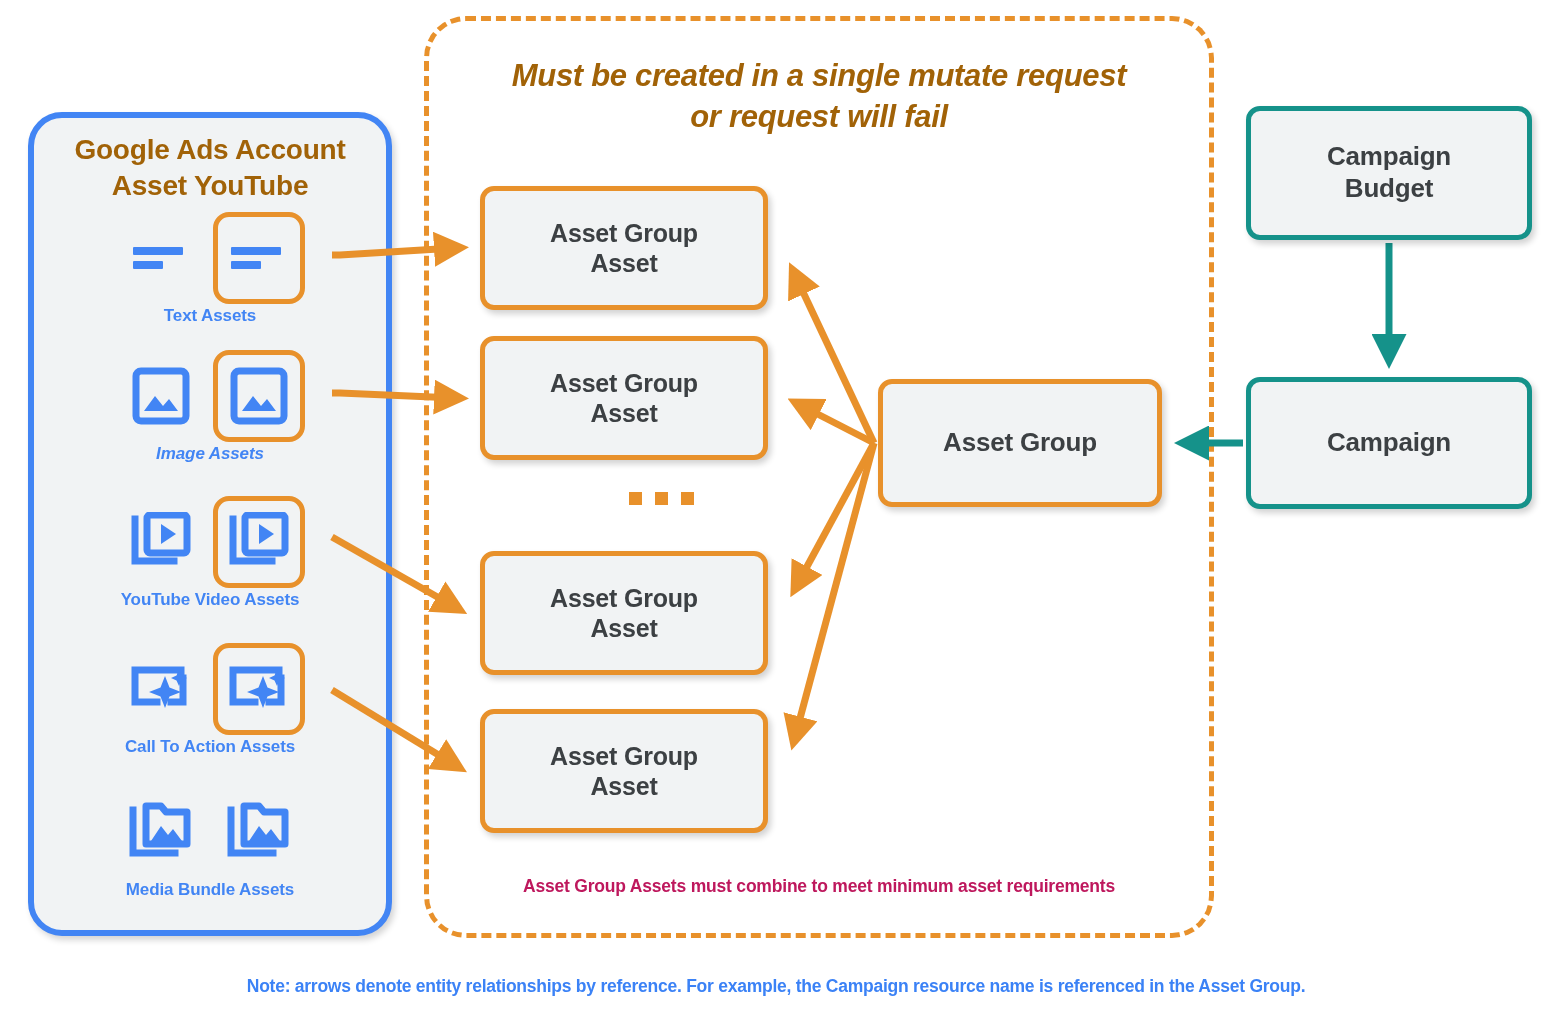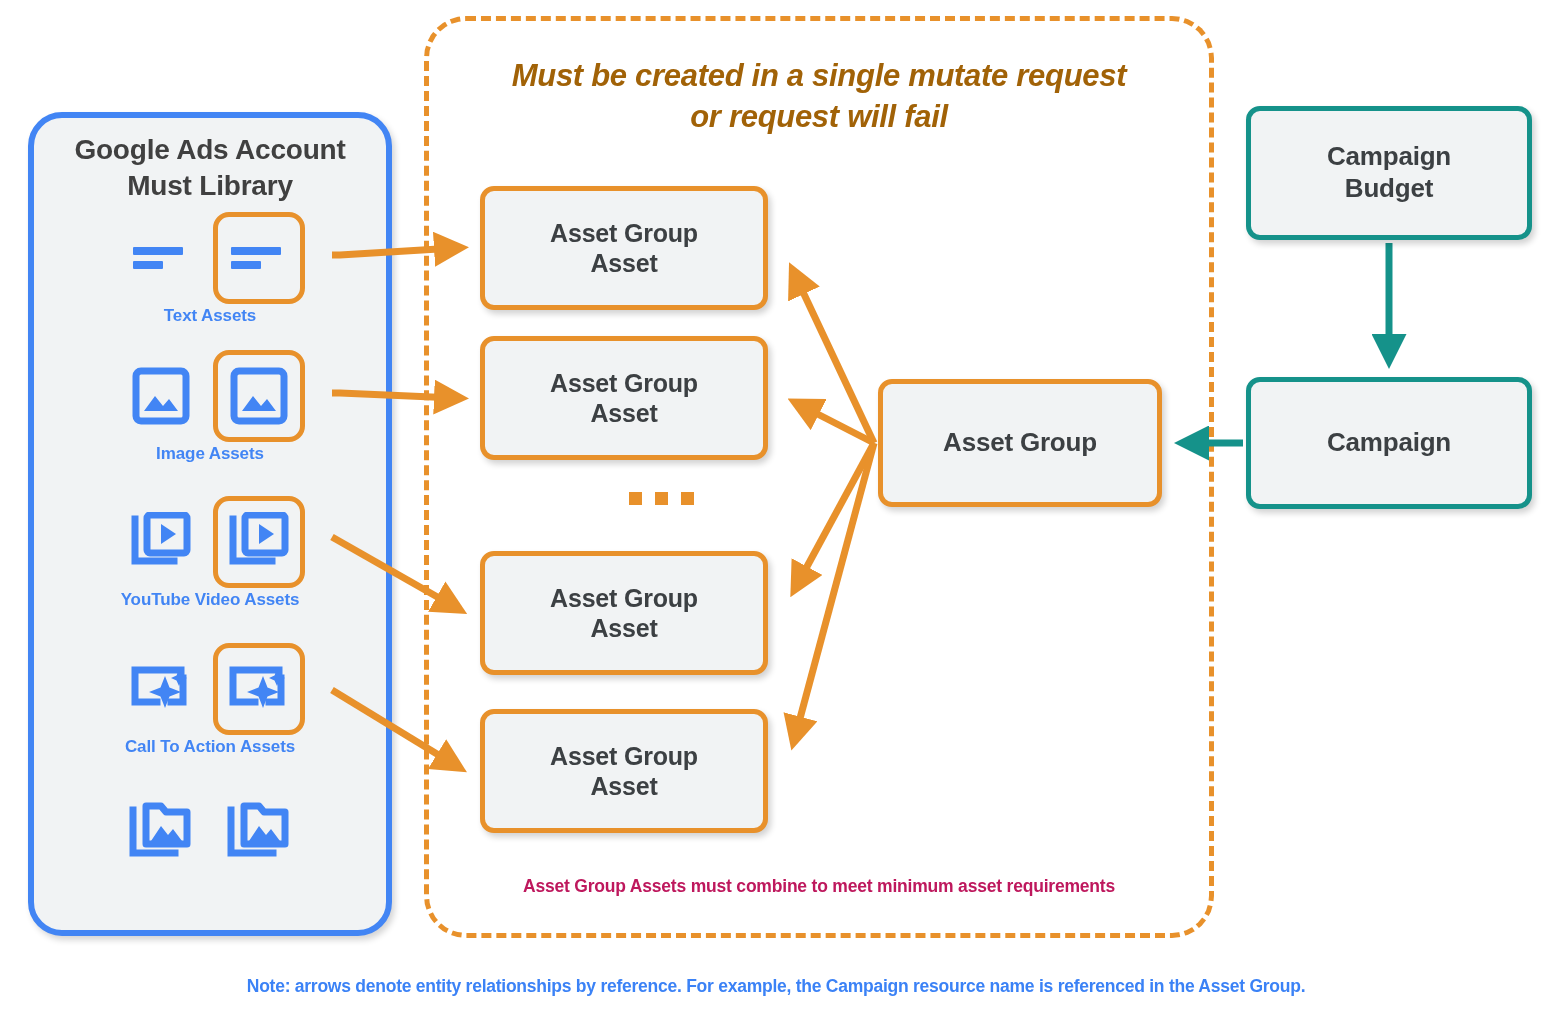--- a/index.html
+++ b/index.html
@@ -42,21 +42,21 @@
     box-shadow: 3px 4px 6px rgba(0,0,0,0.17);
     z-index: 2;
   }
   .library-title {
     position: absolute;
     left: 0; right: 0;
     top: 14px;
     text-align: center;
     font-size: 28px;
     font-weight: bold;
-    color: #404040;
+    color: #a16207;
     line-height: 1.28;
     letter-spacing: -0.2px;
   }
   .asset-row {
     position: absolute;
     left: 0;
     width: 100%;
     text-align: center;
   }
   .icon-pair {
@@ -269,42 +269,42 @@
   <div class="mutate-container"></div>
 
   <div class="mutate-heading">
     <div>Must be created in a single mutate request</div>
     <div>or request will fail</div>
   </div>
 
   <div class="library-panel">
     <div class="library-title">
       <div>Google Ads Account</div>
-      <div>Must Library</div>
+      <div>Asset YouTube</div>
     </div>
 
     <div class="asset-row" style="top:94px;">
       <div class="icon-pair">
         <div class="icon-slot">
           <svg width="60" height="40" viewBox="0 0 60 40" aria-hidden="true">
             <rect x="2" y="9" width="50" height="8" rx="1" fill="#4285f4"></rect>
             <rect x="2" y="23" width="30" height="8" rx="1" fill="#4285f4"></rect>
           </svg>
         </div>
         <div class="icon-slot highlighted">
           <svg width="60" height="40" viewBox="0 0 60 40" aria-hidden="true">
             <rect x="2" y="9" width="50" height="8" rx="1" fill="#4285f4"></rect>
             <rect x="2" y="23" width="30" height="8" rx="1" fill="#4285f4"></rect>
           </svg>
         </div>
       </div>
       <div class="asset-caption">Text Assets</div>
     </div>
 
-    <div class="asset-row" style="top:232px;">
+    <div class="asset-row" style="top:232px;font-style:italic;">
       <div class="icon-pair">
         <div class="icon-slot">
           <svg width="58" height="58" viewBox="0 0 58 58" aria-hidden="true">
             <rect x="4" y="4" width="50" height="50" rx="5" fill="none" stroke="#4285f4" stroke-width="7"></rect>
             <path d="M12 44 L23 29 L31 39 L37 32 L46 44 Z" fill="#4285f4"></path>
           </svg>
         </div>
         <div class="icon-slot highlighted">
           <svg width="58" height="58" viewBox="0 0 58 58" aria-hidden="true">
             <rect x="4" y="4" width="50" height="50" rx="5" fill="none" stroke="#4285f4" stroke-width="7"></rect>
@@ -367,20 +367,21 @@
           </svg>
         </div>
         <div class="icon-slot">
           <svg width="66" height="64" viewBox="0 0 66 64" aria-hidden="true">
             <path d="M5 10 L5 53 L47 53" fill="none" stroke="#4285f4" stroke-width="7" stroke-linecap="square"></path>
             <path d="M18 44 L18 6 L33 6 L38 12 L59 12 L59 44 Z" fill="none" stroke="#4285f4" stroke-width="7" stroke-linejoin="round"></path>
             <path d="M23 41 L33 26 L40 35 L45 29 L54 41 Z" fill="#4285f4"></path>
           </svg>
         </div>
       </div>
+      <div class="asset-caption">Media Bundle  Assets</div>
     </div>
   </div>
 
   <div class="node orange aga-node aga-1">
     <div>
       <div>Asset Group</div>
       <div>Asset</div>
     </div>
   </div>
   <div class="node orange aga-node aga-2">

